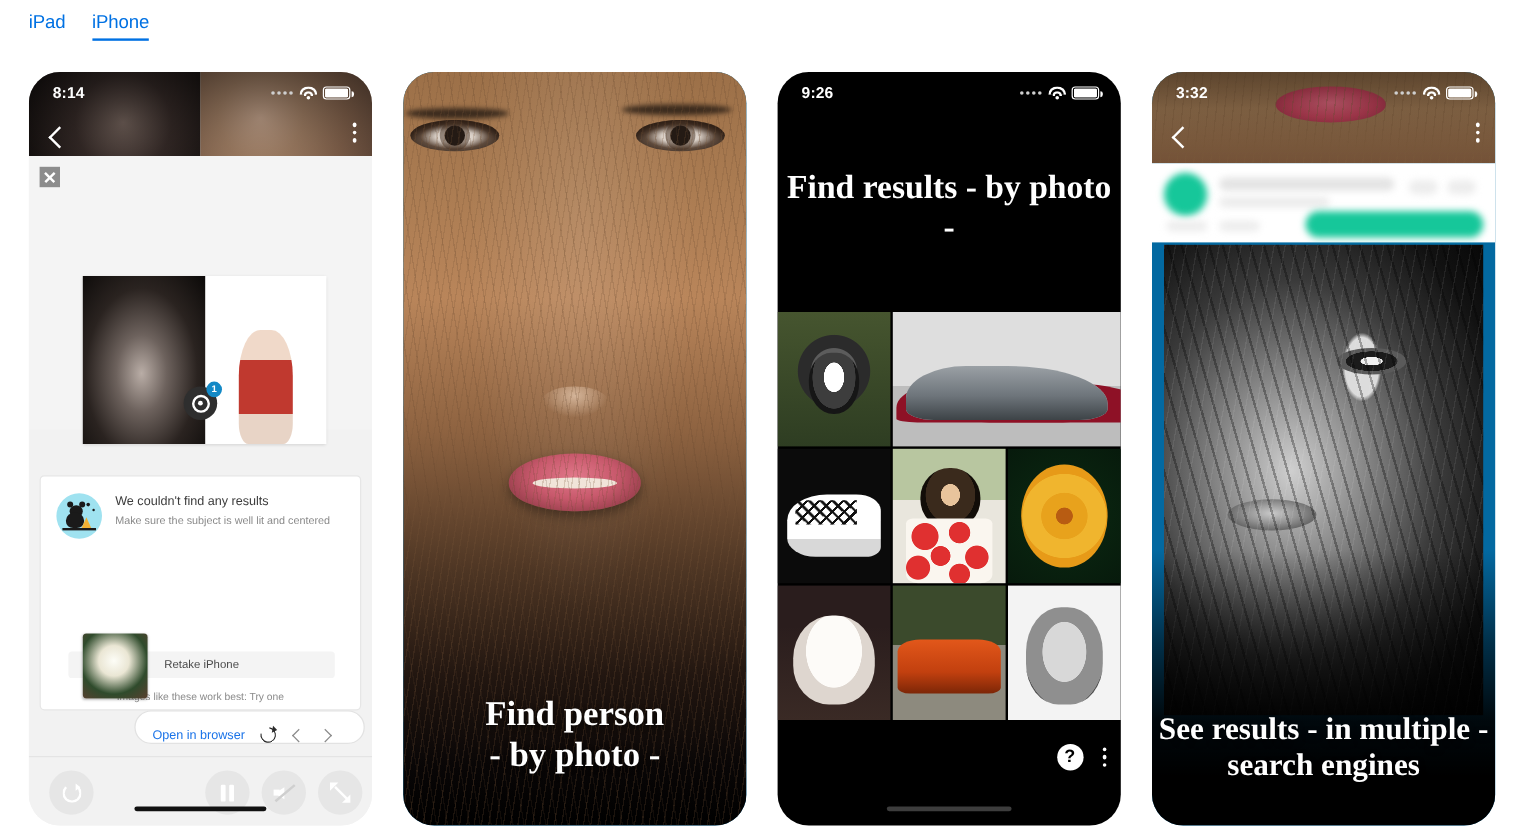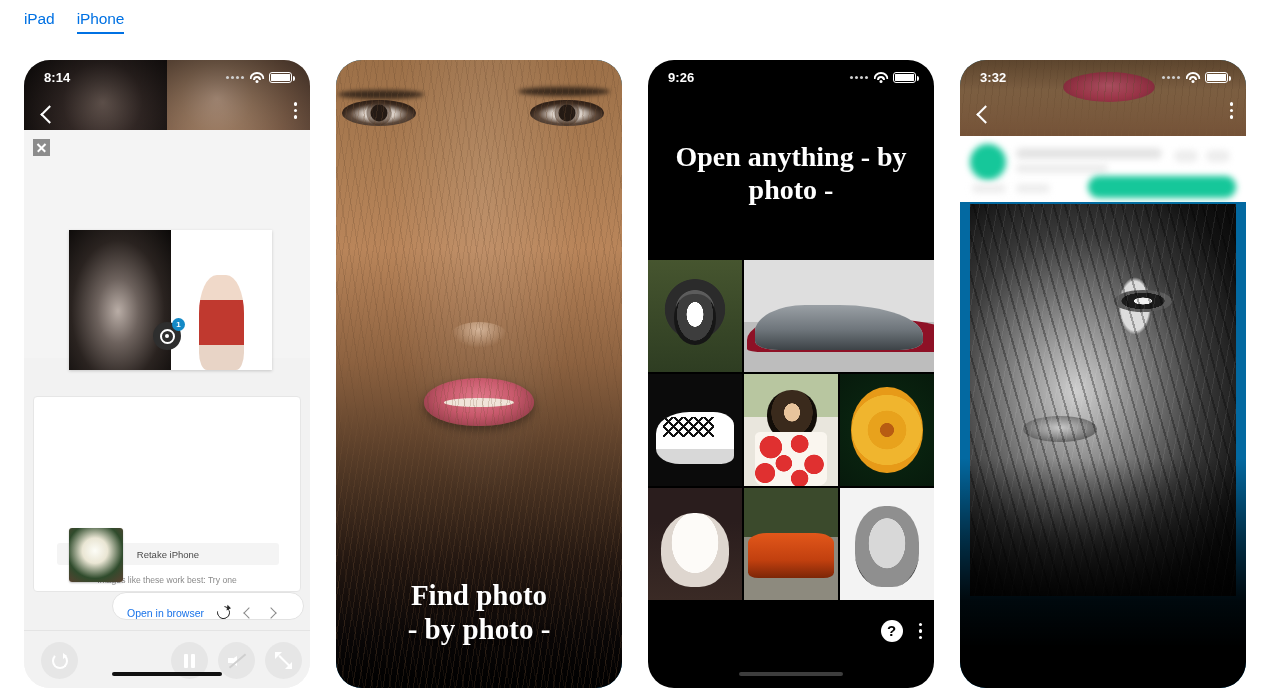--- a/index.html
+++ b/index.html
@@ -541,20 +541,36 @@
         </div>
       </div>
 
       <div class="lensbtn">
         <div class="ring"></div>
         <div class="lensbadge">1</div>
       </div>
 
 
       <div class="card">
+        <div class="card-top">
+          <div class="panda">
+            <span class="ear l"></span>
+              <span class="ear r"></span>
+            <span class="head"></span>
+              <span class="body"></span>
+            <span class="base"></span>
+              <span class="cone"></span>
+            <span class="sp s1"></span>
+              <span class="sp s2"></span>
+          </div>
+          <div class="card-txt">
+            <div class="c-title">We couldn't find any results</div>
+            <div class="c-sub">Make sure the subject is well lit and centered</div>
+          </div>
+        </div>
         <div class="retake">Retake iPhone</div>
         <div class="hintline">Images like these work best: Try one</div>
       </div>
 
       <div class="thumb"></div>
 
       <div class="browserbar">
         <div class="lbl">Open in browser</div>
         <div class="ic ic-refresh"></div>
         <div class="chev left"></div>
@@ -598,21 +614,21 @@
             <span class="pup"></span>
           </span>
         <span class="eye r">
             <span class="pup"></span>
           </span>
       </div>
       <div class="nose"></div>
       <div class="lips"></div>
       <div class="hairfall"></div>
       <div class="bigcaption p2cap">
-        <span>Find photo</span>
+        <span>Find person</span>
         <span class="l2">- by photo -</span>
       </div>
     </div>
 
     <div class="phone p3">
       <div class="statusbar">
         <div class="clock">9:26</div>
         <div class="statusicons">
           <span class="dots4">
               <i></i>
@@ -625,21 +641,21 @@
               <span class="w2"></span>
               <span class="w3"></span>
             </span>
           <span class="batt">
               <i></i>
             </span>
         </div>
       </div>
 
       <div class="bigcaption p3cap">
-        <span>Open anything</span>
+        <span>Find results</span>
         <span class="l2">- by photo -</span>
       </div>
 
       <div class="grid3">
         <div class="g-cell g-husky"></div>
         <div class="g-cell g-car1"></div>
         <div class="g-cell g-shoe">
             <span class="lace"></span>
           </div>
         <div class="g-cell g-cup">
@@ -708,16 +724,21 @@
       </div>
 
       <div class="p4photo">
         <span class="eyeb"></span>
         <span class="lipb"></span>
         <span class="strand"></span>
       </div>
 
       <div class="p4-fade"></div>
 
+      <div class="bigcaption p4cap">
+        <span>See results</span>
+        <span class="l2">- in multiple -</span>
+        <span class="l2">search engines</span>
+      </div>
     </div>
 
   </div>
 </div>
 
 </body></html>

